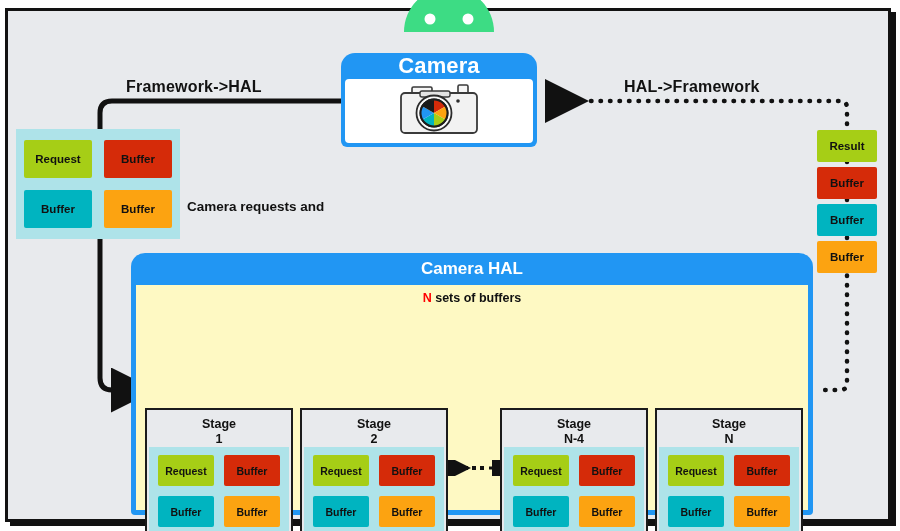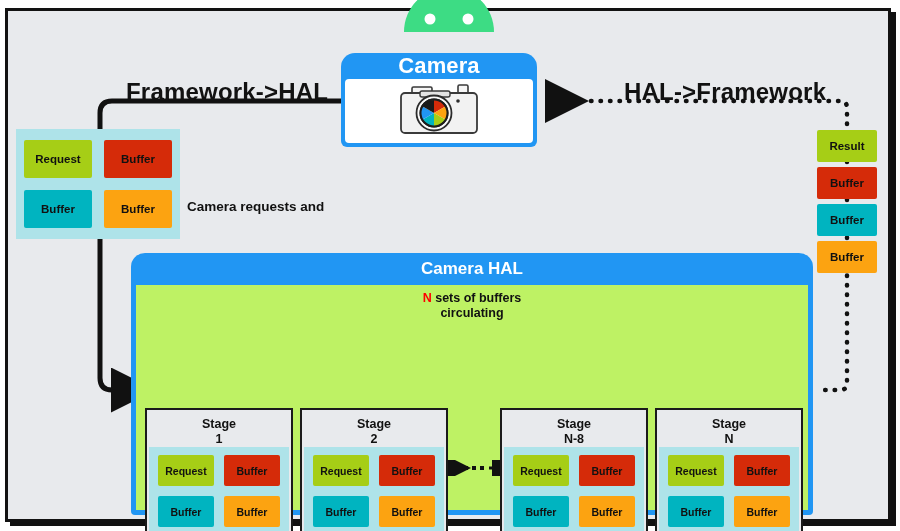--- a/index.html
+++ b/index.html
@@ -124,21 +124,21 @@
     font-size: 13.5px;
     font-weight: bold;
     color: #111111;
     line-height: 18px;
     z-index: 5;
   }
 
   
   .flow-label {
     position: absolute;
-    font-size: 24px;
+    font-size: 16px;
     font-weight: bold;
     color: #121212;
     letter-spacing: 0.2px;
     z-index: 5;
     white-space: nowrap;
   }
   .lbl-f2h { left: 126px; top: 78px; }
   .lbl-h2f { left: 592px; top: 78px; margin-left: 32px; }
 
   
@@ -175,21 +175,21 @@
     text-align: center;
     line-height: 32px;
     height: 32px;
   }
   .hal-body {
     position: absolute;
     left: 5px;
     top: 32px;
     width: 672px;
     height: 225px;
-    background: #bef264;
+    background: #fef9c3;
     box-sizing: border-box;
   }
   .hal-note {
     text-align: center;
     font-size: 12.5px;
     font-weight: bold;
     color: #111111;
     line-height: 15px;
     padding-top: 6px;
   }
@@ -336,21 +336,20 @@
       <div class="chip" style="background: rgb(213, 43, 9);">Buffer</div>
       <div class="chip" style="background: rgb(0, 180, 192);">Buffer</div>
       <div class="chip" style="background: rgb(252, 163, 17);">Buffer</div>
     </div>
 
   <div class="hal-panel">
     <div class="hal-title">Camera HAL</div>
     <div class="hal-body">
       <div class="hal-note">
         <div><span class="n">N</span><span> sets of buffers</span></div>
-        <div>circulating</div>
       </div>
       <div class="stages" id="stages">
         <div class="ellipsis-group">
           <svg width="58" height="16" viewBox="0 0 58 16">
             <line x1="0" y1="8" x2="10" y2="8" stroke="#111111" stroke-width="3" marker-end="url(#arrSmall2)"></line>
             <defs>
               <marker id="arrSmall2" markerWidth="8" markerHeight="8" refX="2" refY="4" orient="auto">
                 <path d="M0,0 L8,4 L0,8 Z" fill="#111111"></path>
               </marker>
             </defs>
@@ -384,21 +383,21 @@
                 <div class="chip" style="background: rgb(166, 206, 22);">Request</div>
                 <div class="chip" style="background: rgb(213, 43, 9);">Buffer</div>
                 <div class="chip" style="background: rgb(0, 180, 192);">Buffer</div>
                 <div class="chip" style="background: rgb(252, 163, 17);">Buffer</div>
               </div>
             </div>
           </div>
           <div class="stage-box" style="left: 364px;">
             <div class="stage-title">
               <div>Stage</div>
-              <div>N-8</div>
+              <div>N-4</div>
             </div>
             <div class="stage-band">
               <div class="stage-grid">
                 <div class="chip" style="background: rgb(166, 206, 22);">Request</div>
                 <div class="chip" style="background: rgb(213, 43, 9);">Buffer</div>
                 <div class="chip" style="background: rgb(0, 180, 192);">Buffer</div>
                 <div class="chip" style="background: rgb(252, 163, 17);">Buffer</div>
               </div>
             </div>
           </div>

